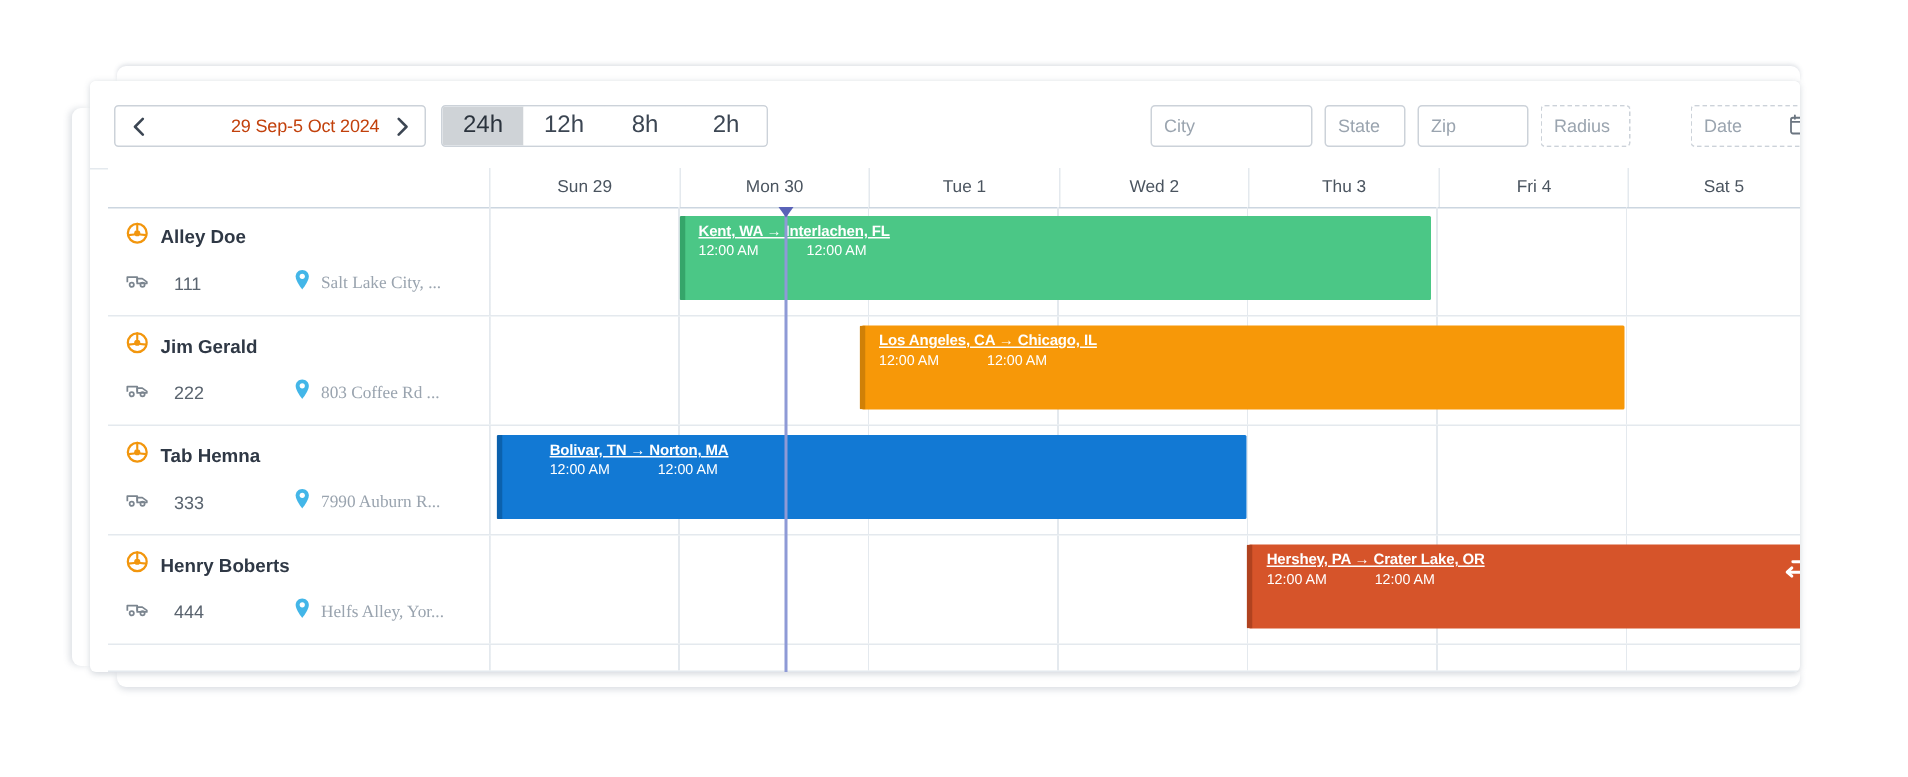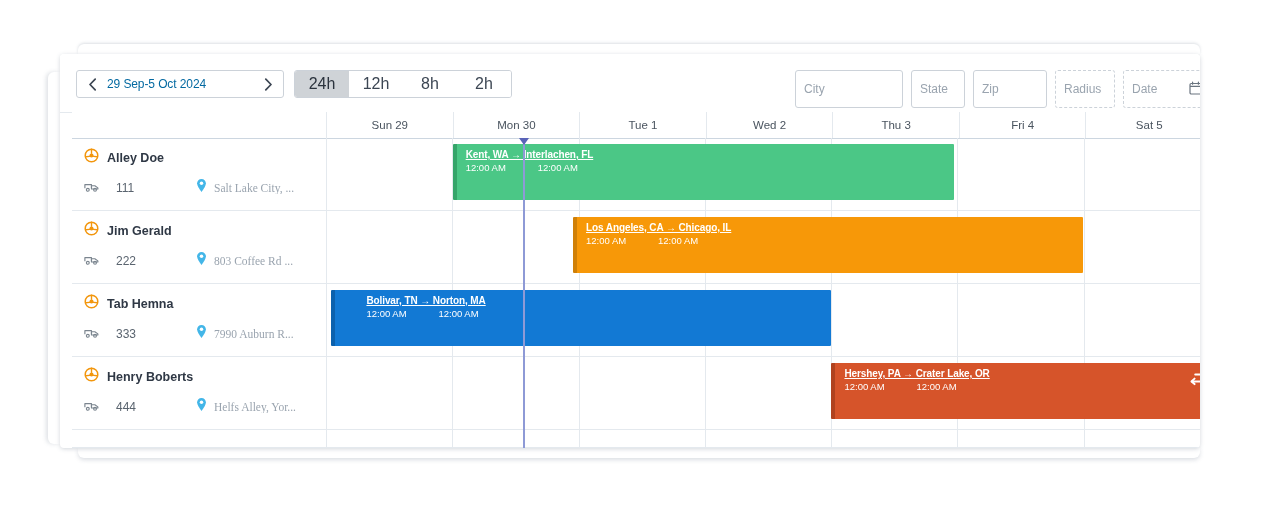--- a/index.html
+++ b/index.html
@@ -80,23 +80,23 @@
     align-items: center;
     justify-content: center;
     color: #3c4653;
     font-size: 14px;
     cursor: pointer;
     user-select: none;
   }
   .date-nav .arrow svg { display:block; }
   .date-nav .range-label {
     flex: 1;
-    text-align: left;
+    text-align: right;
     font-size: 12px;
-    color: #0369a1;
+    color: #c2410c;
     letter-spacing: -0.1px;
   }
 
   .zoom-group {
     position: absolute;
     left: 234px; top: 16px;
     height: 28px;
     display: flex;
     border: 1px solid #ccd2d9;
     border-radius: 3px;
@@ -142,52 +142,51 @@
   }
   .caret {
     width: 0; height: 0;
     border-left: 4px solid transparent;
     border-right: 4px solid transparent;
     border-top: 5px solid #6b7580;
   }
 
   .field {
     position: absolute;
-    top: 16px; height: 38px;
+    top: 16px; height: 28px;
     border: 1px solid #ccd2d9;
     border-radius: 3px;
     background: #fff;
     box-sizing: border-box;
     display: flex;
     align-items: center;
     padding: 0 8px;
     font-size: 12px;
     color: #9aa4af;
-    margin-left: 28px;
   }
   .field.dashed {
     border: 1px dashed #ccd2d9;
   }
   .field input {
     border: none;
     outline: none;
     width: 100%;
     font-size: 12px;
     font-family: "Liberation Sans", sans-serif;
     color: #3c4653;
     background: transparent;
     padding: 0;
   }
   .field input::placeholder { color: #9aa4af; }
 
   #city-field   { left: 707px; width: 108px; }
   #state-field  { left: 823px; width: 54px;  }
   #zip-field    { left: 885px; width: 74px;  }
   #radius-field { left: 967px; width: 60px;  }
-  #date-field   { left: 1035px; width: 88px; }
+  #date-field   { left: 1067px; width: 88px; }
 
   .cal-icon { flex: 0 0 auto; margin-left: 4px; color:#6b7580; }
 
   
   .grid {
     position: absolute;
     left: 12px; top: 58px;
     width: 1140px; height: 336px;
     overflow: hidden;
   }

